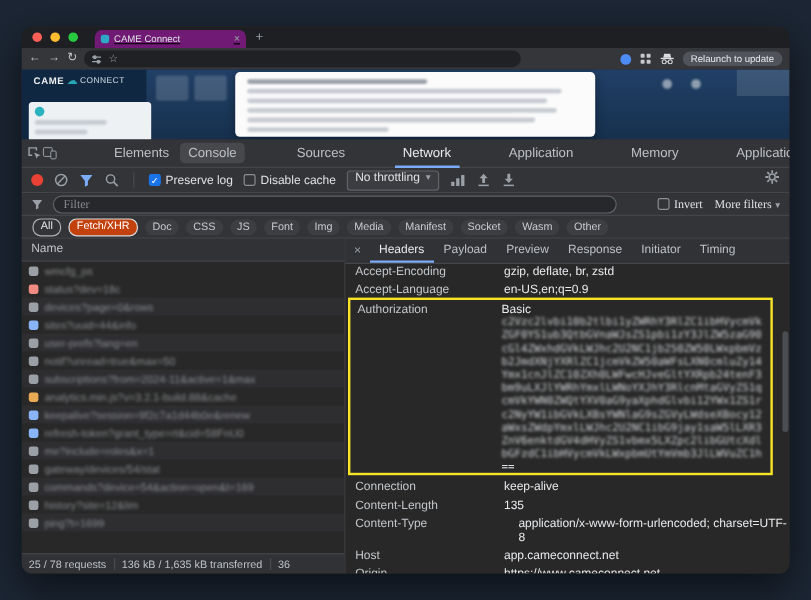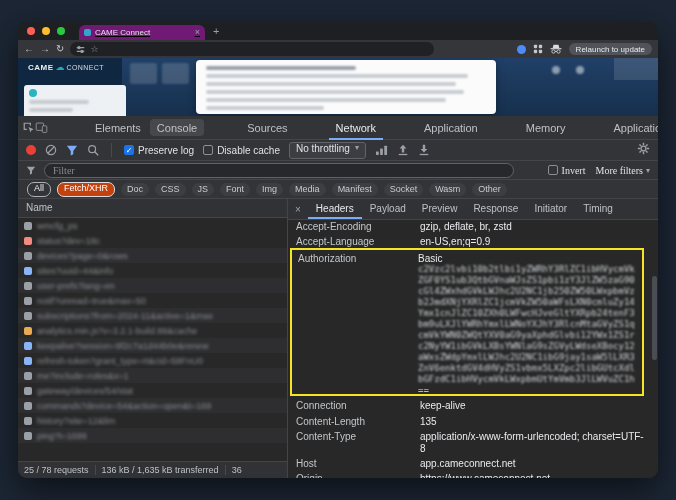--- a/index.html
+++ b/index.html
@@ -95,21 +95,21 @@
   .statusbar{height:16px;background:#313236;border-top:1px solid #454549;display:flex;align-items:center;
     gap:6px;padding:0 6px;font-size:9px;color:#bdc1c6;white-space:nowrap;overflow:hidden;flex:none;}
   .sdiv{width:1px;height:10px;background:#4a4a4e;flex:none;}
   
   .rightpanel{flex:1;display:flex;flex-direction:column;min-width:0;}
   .dettabs{height:20px;background:#313236;border-bottom:1px solid #454549;display:flex;align-items:center;flex:none;}
   .det-x{padding:0 7px;color:#9aa0a6;font-size:10px;}
   .det-tab{padding:0 8px;height:20px;line-height:20px;font-size:10px;color:#bdc1c6;white-space:nowrap;}
   .det-tab.active{color:#e8eaed;box-shadow:inset 0 -2px 0 #7cacf8;}
   .detcontent{position:relative;flex:1;background:#282828;overflow:hidden;}
-  .hrow{position:absolute;left:8px;right:0;display:flex;line-height:12px;}
+  .hrow{position:absolute;left:8px;right:0;display:flex;line-height:12px;justify-content:space-between;}
   .hkey{flex:0 0 124px;font-size:10px;color:#c3c7cb;}
   .hval{flex:1;font-size:10px;color:#e8eaed;word-break:break-all;}
   .auth-box{position:absolute;left:2px;top:28px;width:354px;height:148px;border:2px solid #f7e427;box-sizing:border-box;}
   .auth-key{position:absolute;left:6px;top:3px;font-size:10px;color:#c3c7cb;}
   .auth-val{position:absolute;left:126px;top:3px;right:5px;}
   .auth-scheme{font-size:10px;color:#e8eaed;height:11px;line-height:11px;}
   .b64{font-family:"DejaVu Sans Mono","Liberation Mono",monospace;font-size:9px;line-height:11px;height:11px;
     color:#dfe2e6;white-space:nowrap;overflow:hidden;}
   .b64.red{filter:blur(1.3px);opacity:.9;}
   .scrollthumb{position:absolute;right:1px;top:56px;width:5px;height:84px;border-radius:3px;background:#4a4d52;}

